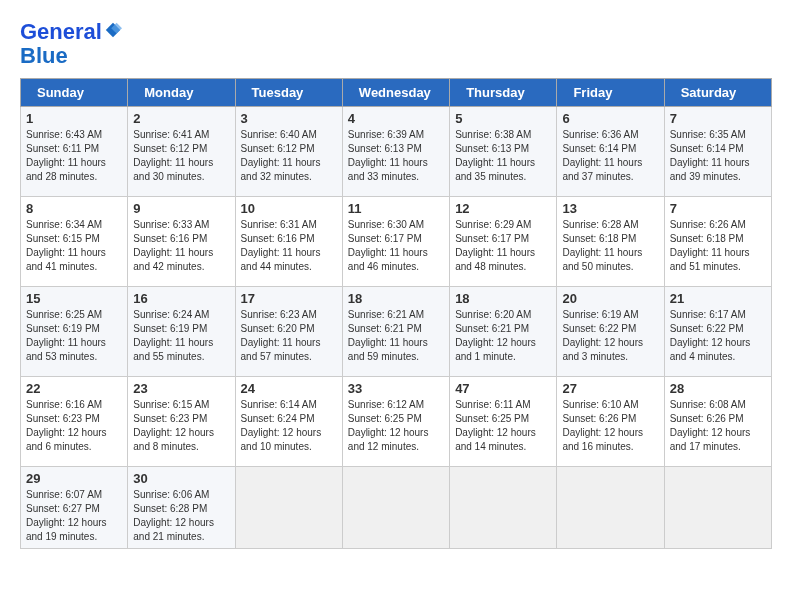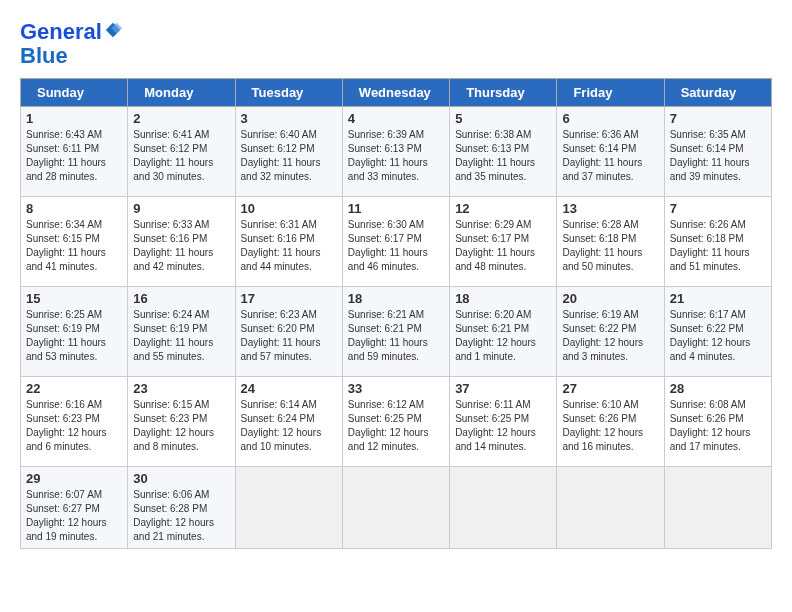--- a/index.html
+++ b/index.html
@@ -232,21 +232,21 @@
         </td>
         <td>
           <span class="day-num">24</span>
           <div class="cell-info">Sunrise: 6:14 AM<br>Sunset: 6:24 PM<br>Daylight: 12 hours and 10 minutes.</div>
         </td>
         <td>
           <span class="day-num">33</span>
           <div class="cell-info">Sunrise: 6:12 AM<br>Sunset: 6:25 PM<br>Daylight: 12 hours and 12 minutes.</div>
         </td>
         <td>
-          <span class="day-num">37</span>
+          <span class="day-num">47</span>
           <div class="cell-info">Sunrise: 6:11 AM<br>Sunset: 6:25 PM<br>Daylight: 12 hours and 14 minutes.</div>
         </td>
         <td>
           <span class="day-num">27</span>
           <div class="cell-info">Sunrise: 6:10 AM<br>Sunset: 6:26 PM<br>Daylight: 12 hours and 16 minutes.</div>
         </td>
         <td>
           <span class="day-num">28</span>
           <div class="cell-info">Sunrise: 6:08 AM<br>Sunset: 6:26 PM<br>Daylight: 12 hours and 17 minutes.</div>
         </td>

